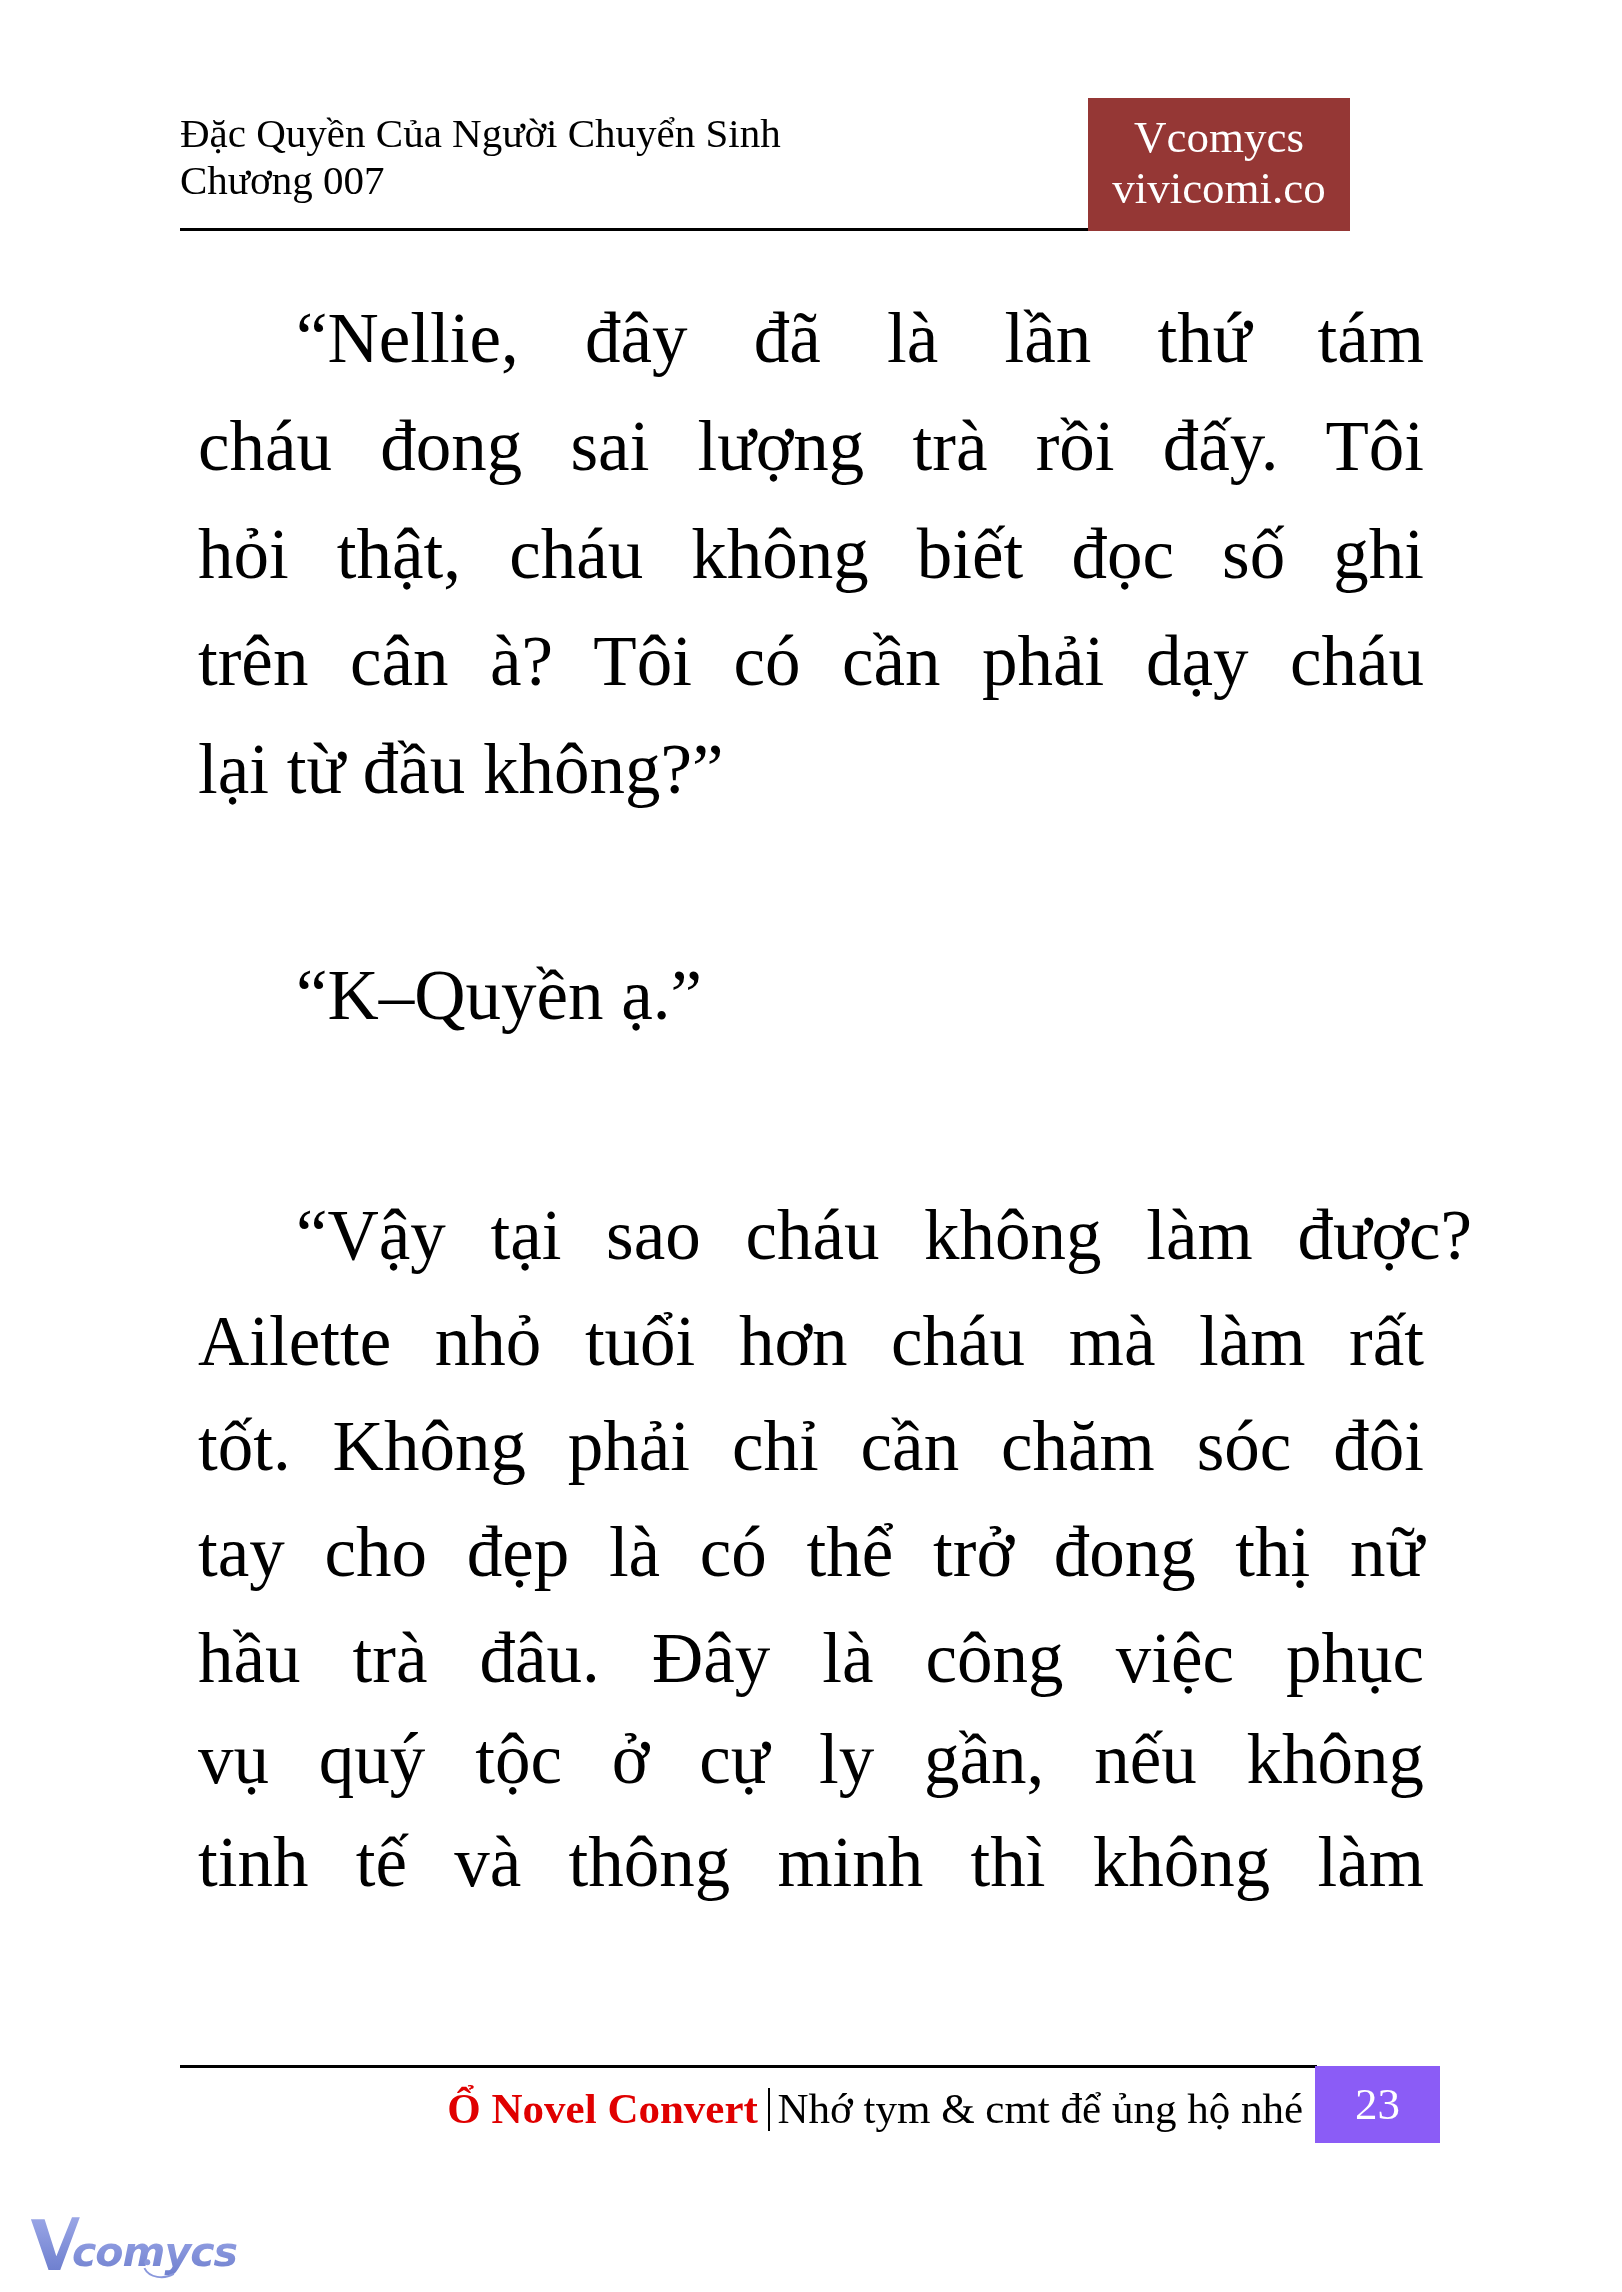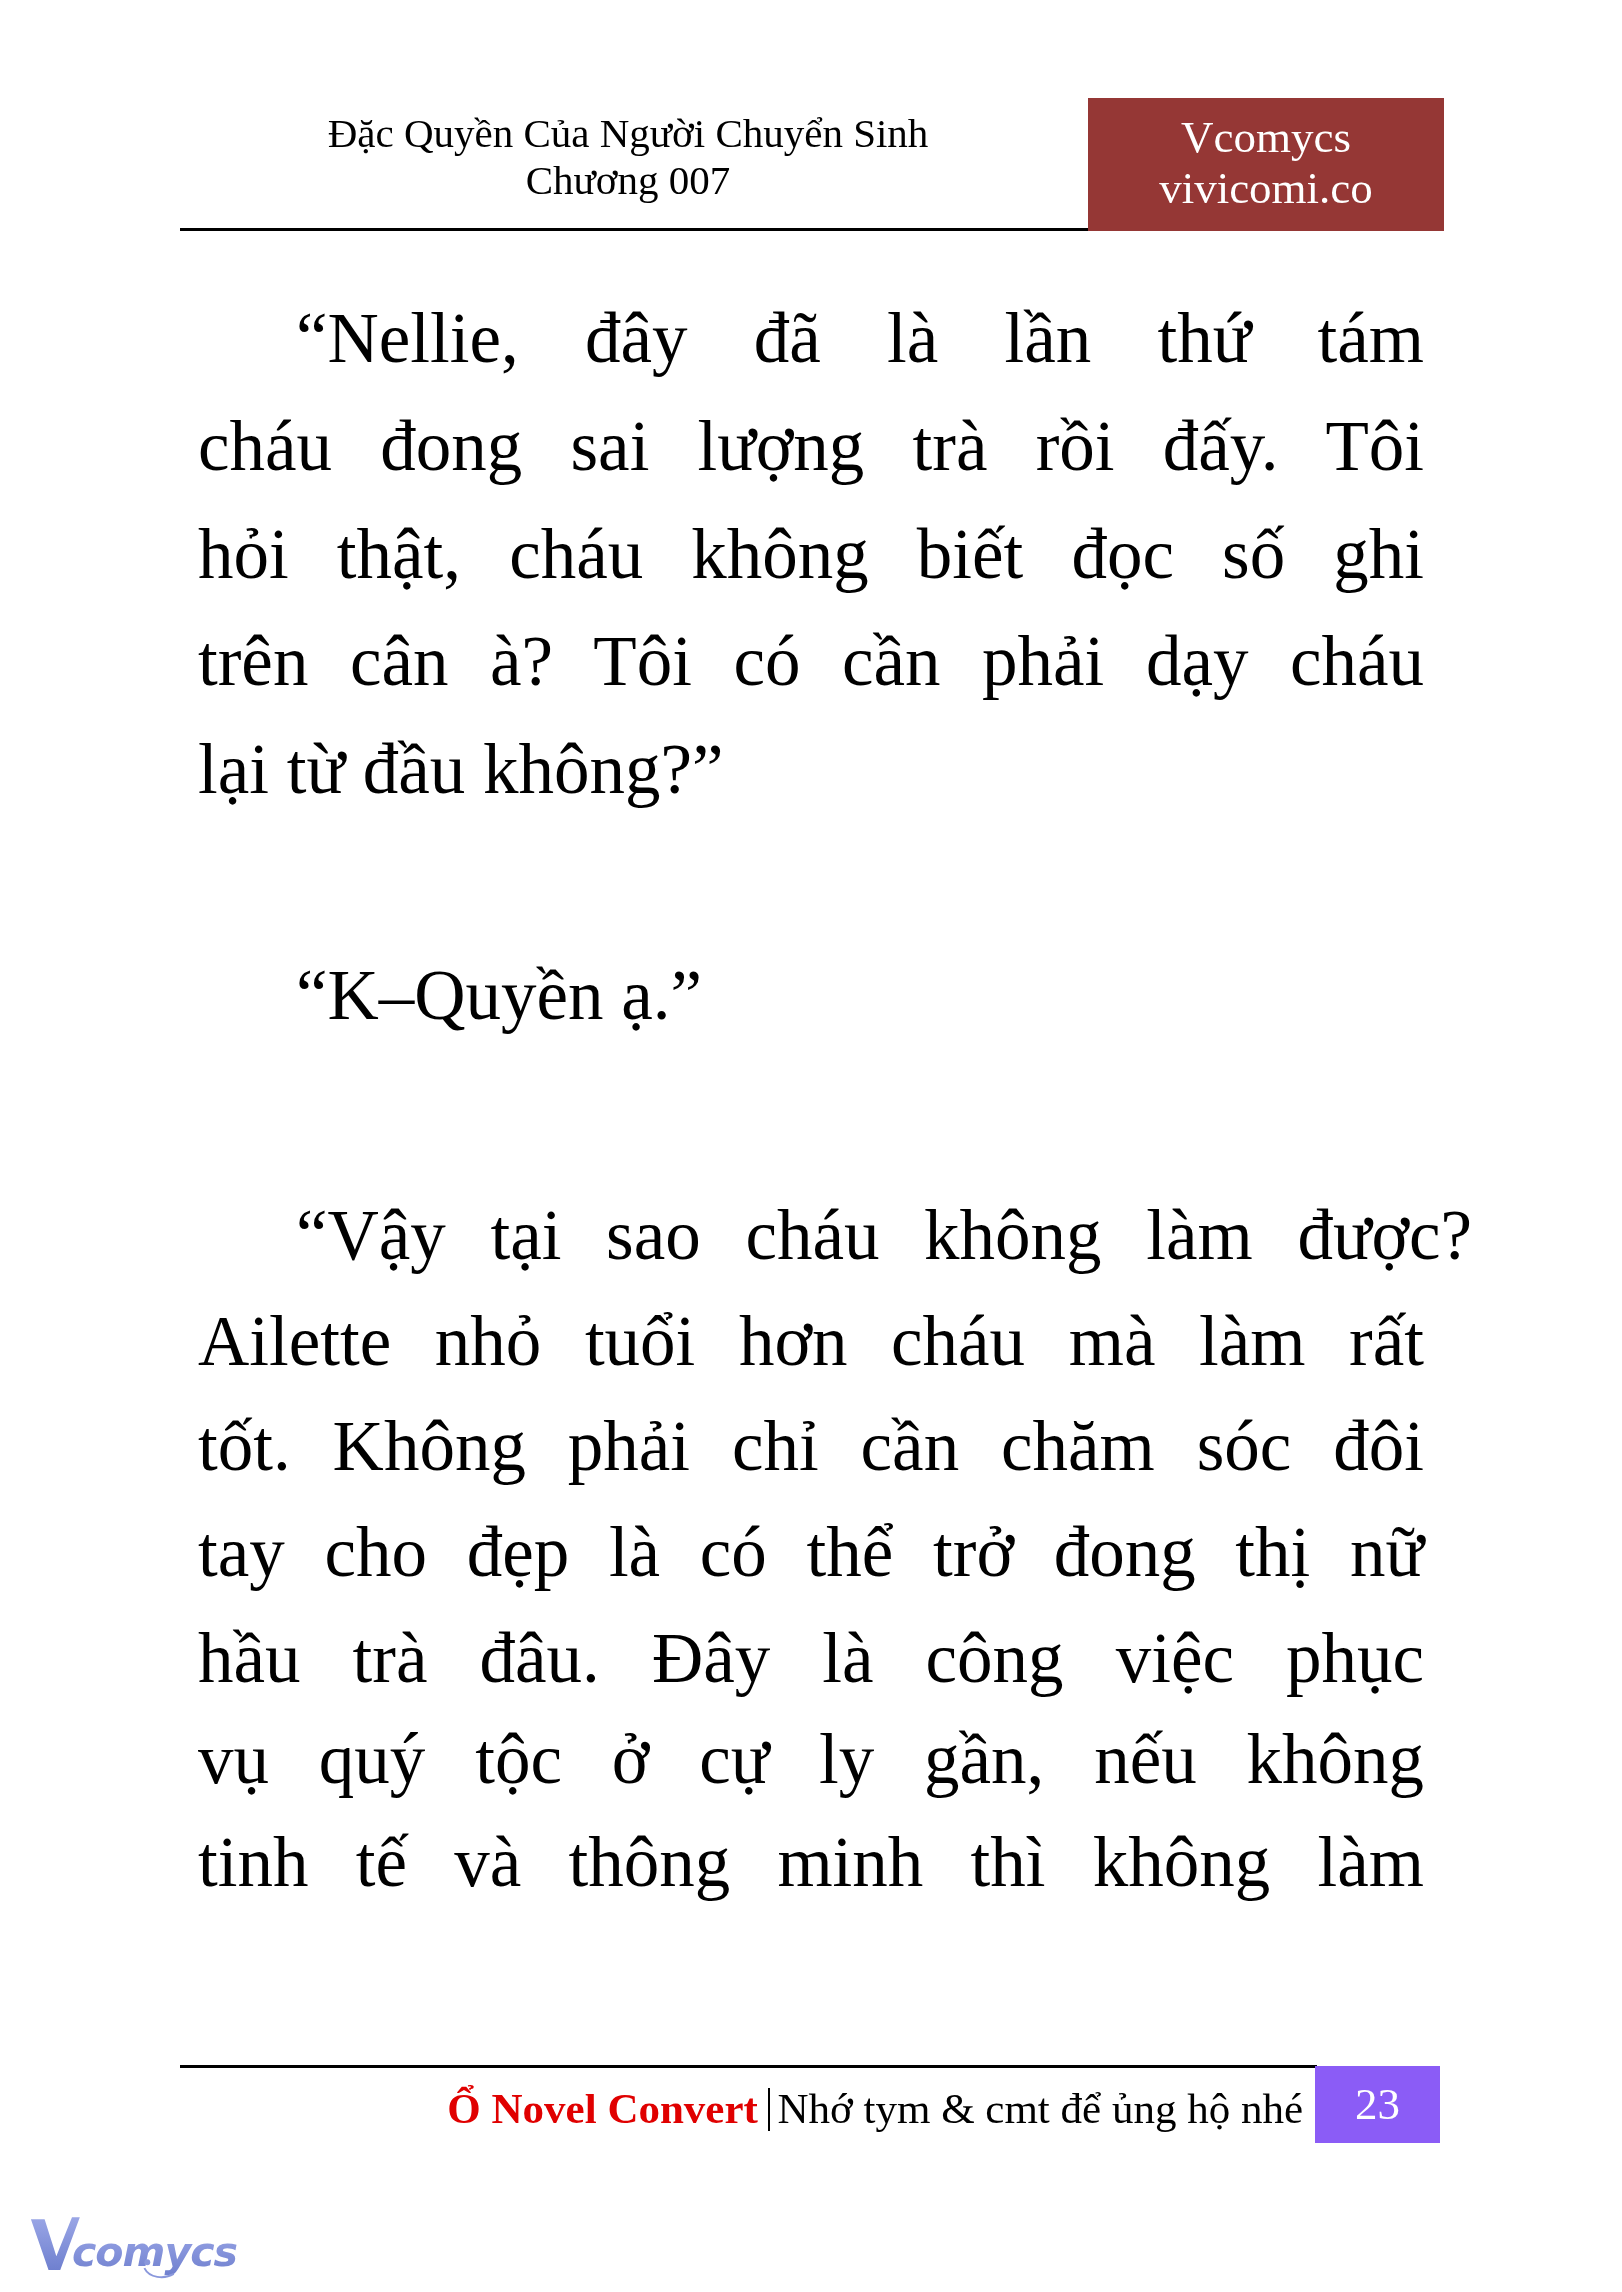--- a/index.html
+++ b/index.html
@@ -14,38 +14,38 @@
       overflow: hidden;
       font-family: "Liberation Serif", "DejaVu Serif", serif;
       color: #000000;
     }
     
     .header-title-block {
       position: absolute;
       left: 180px;
       width: 896px;
       top: 110px;
-      text-align: center;
+      text-align: left;
       font-size: 41px;
       line-height: 47px;
     }
     .header-title-block div { white-space: nowrap; }
     .header-rule {
       position: absolute;
       left: 180px;
       top: 228px;
       width: 912px;
       height: 2.9px;
       background: #000;
     }
     .brand-box {
       position: absolute;
       left: 1088px;
       top: 98px;
-      width: 356px;
+      width: 262px;
       height: 133px;
       background: #953735;
       color: #ffffff;
       text-align: center;
       font-size: 45px;
       line-height: 51px;
       padding-top: 13.7px;
       box-sizing: border-box;
     }
     

